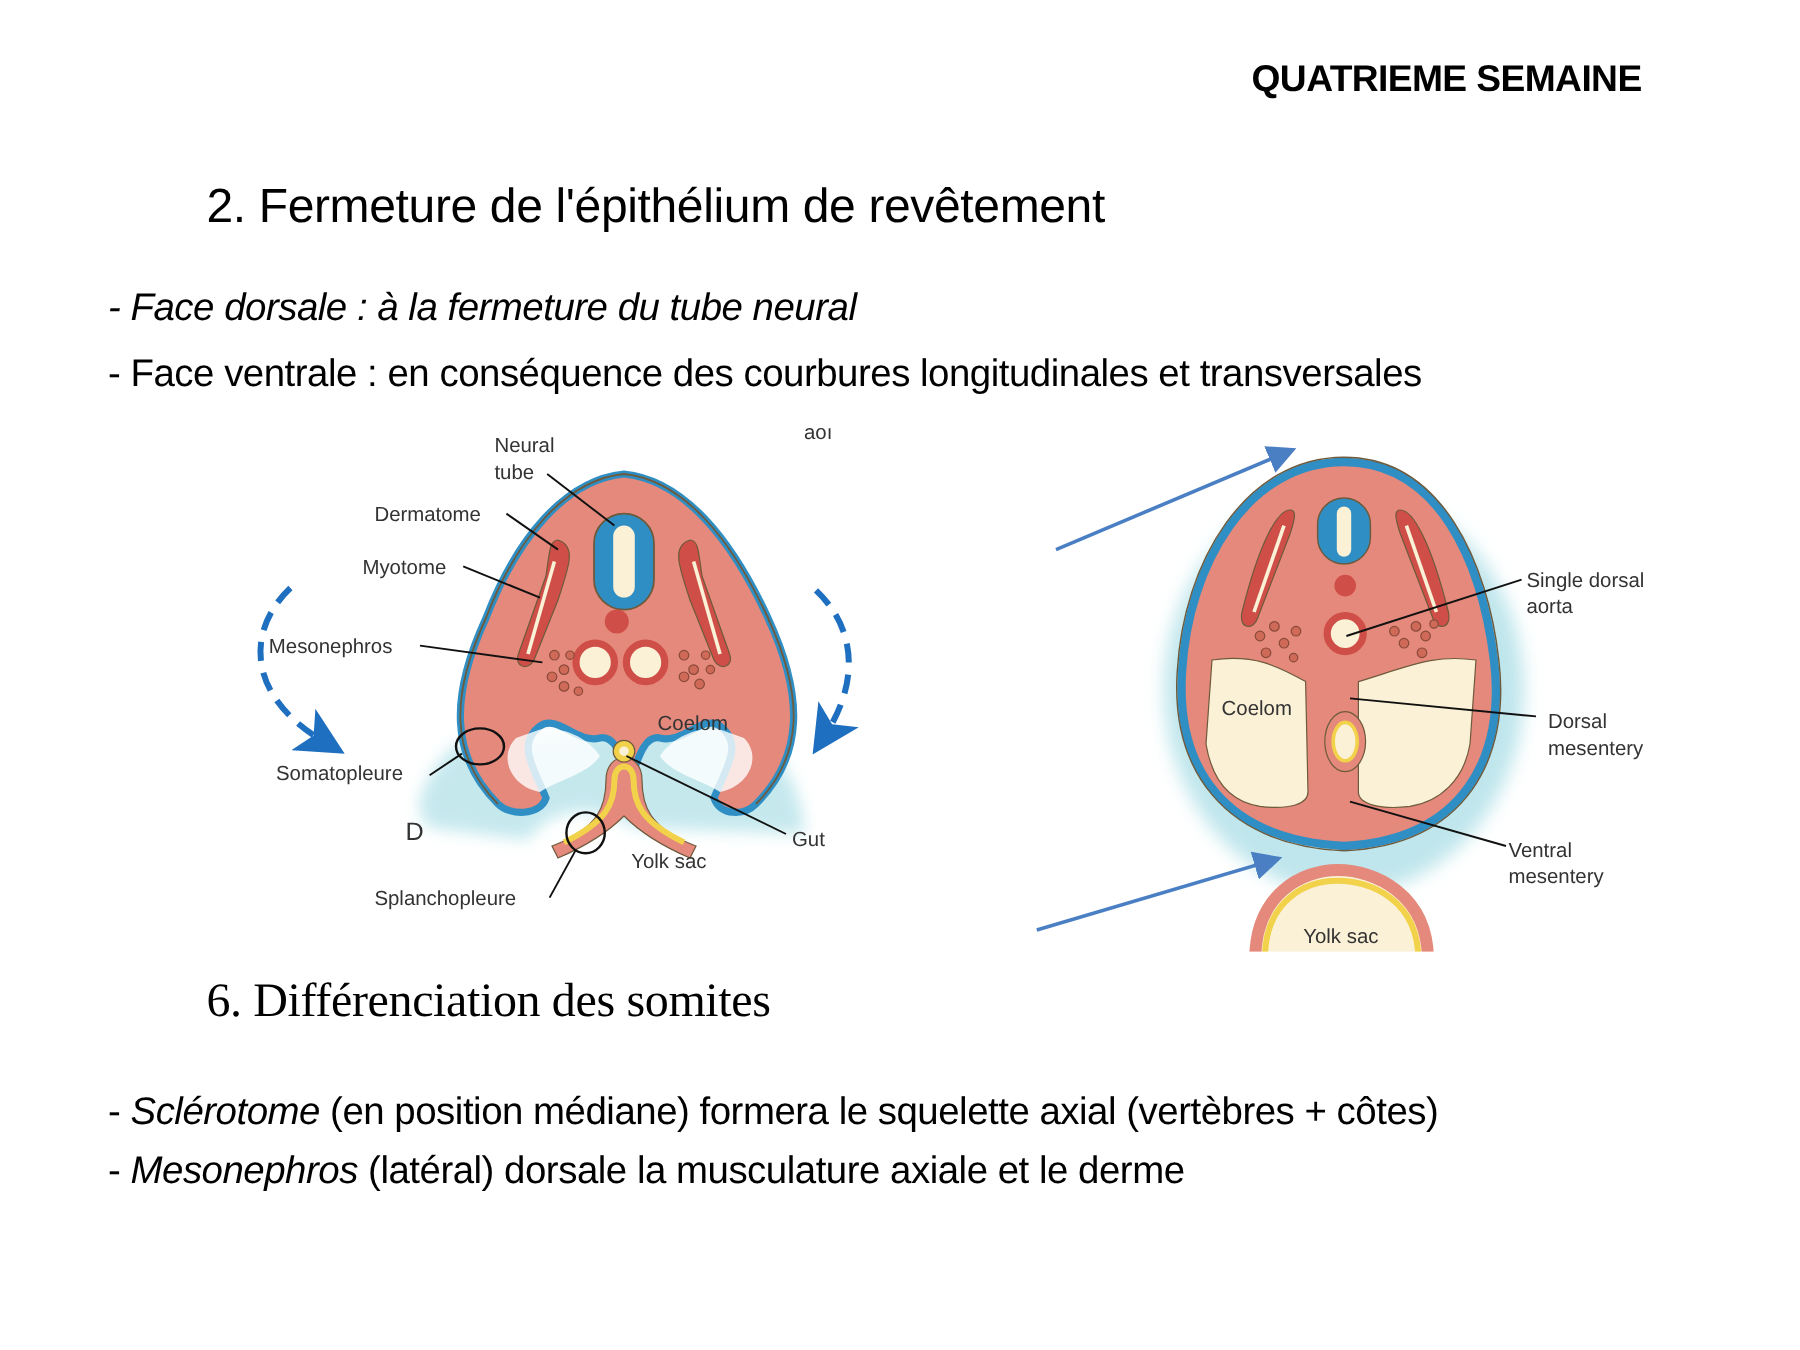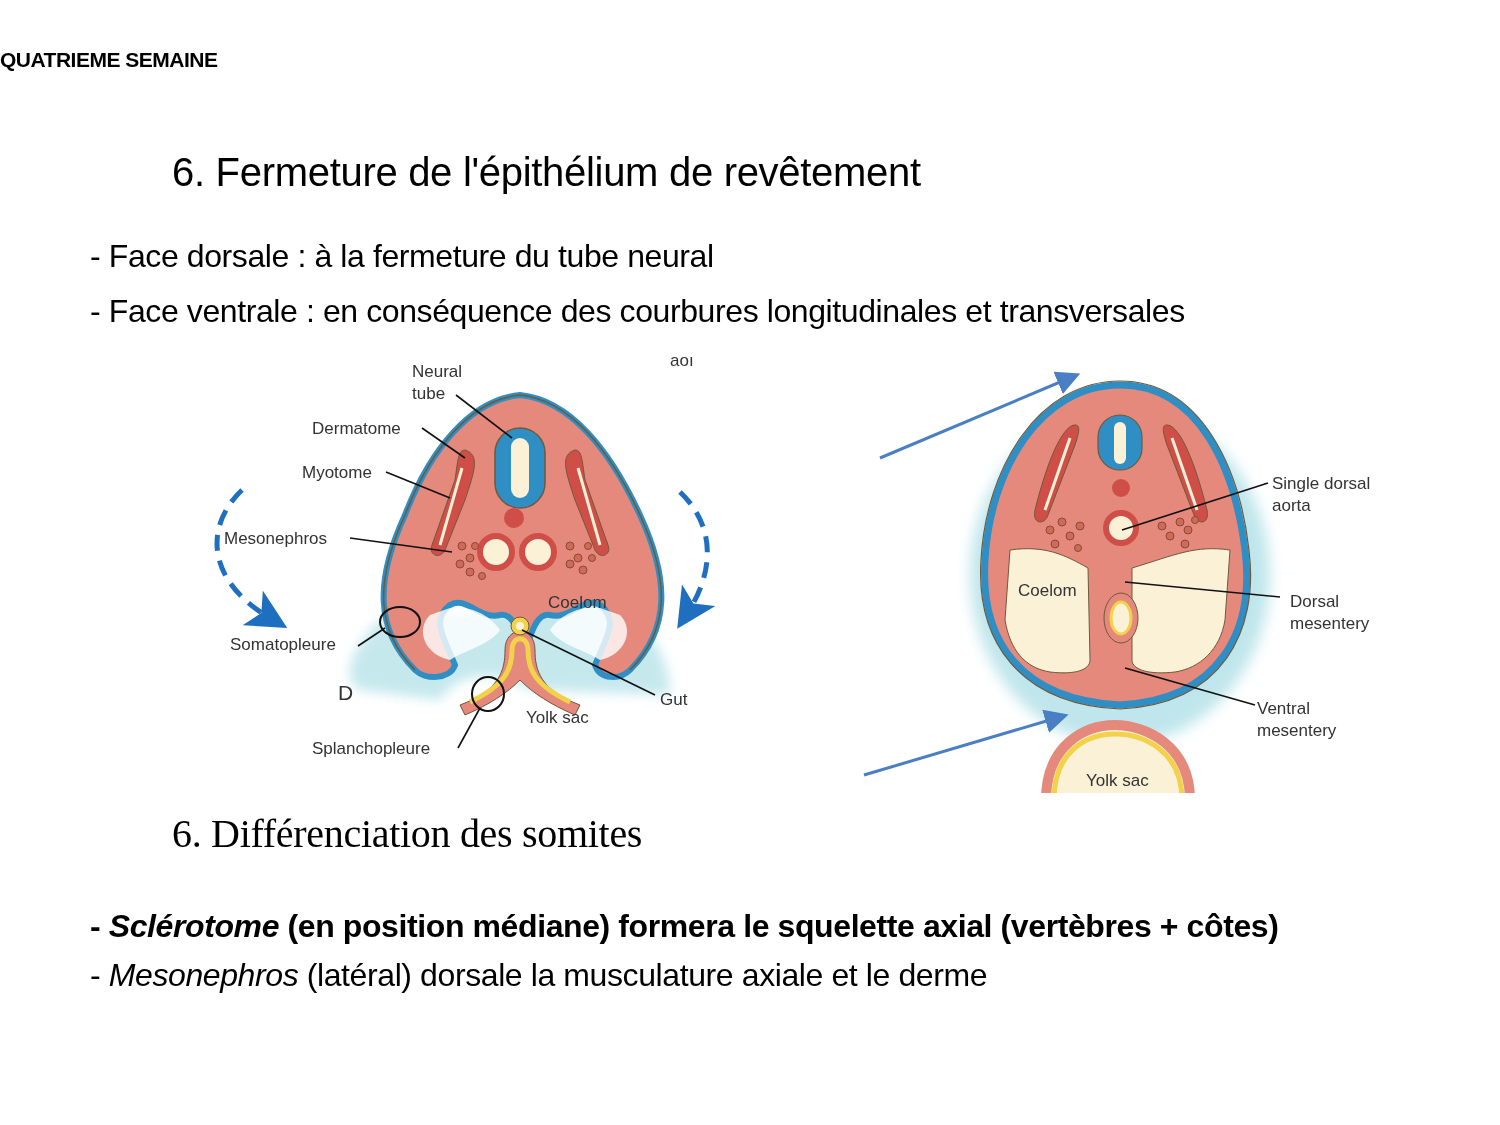--- a/index.html
+++ b/index.html
@@ -1,32 +1,32 @@
 <!DOCTYPE html>
 <html><head>
 <meta charset="utf-8">
 <style>
   html, body { margin:0; padding:0; background:#ffffff; }
   body { width:1500px; height:1125px; position:relative; overflow:hidden;
          font-family:"Liberation Sans", sans-serif; color:#000; }
-  .title { position:absolute; left:0; width:1368px; top:48px; text-align:left;
-           font-weight:bold; font-size:21px; letter-spacing:-0.5px; }
+  .title { position:absolute; left:0; width:1368px; top:48px; text-align:right;
+           font-weight:bold; font-size:31px; letter-spacing:-0.5px; }
   .h2 { position:absolute; left:172px; font-size:40px; letter-spacing:-0.3px; }
   .bullet { position:absolute; left:90px; font-size:32px; white-space:nowrap; letter-spacing:-0.4px; }
   .bullet i { font-style:italic; }
   svg { position:absolute; }
   .lbl { font-family:"Liberation Sans", sans-serif; font-size:17px; fill:#333; }
 </style>
 </head>
 <body>
 
 <div class="title">QUATRIEME SEMAINE</div>
 
-<div class="h2" style="top:150px;">6. Fermeture de l'épithélium de revêtement</div>
-<div class="bullet" style="top:238px;">- Face dorsale : à la fermeture du tube neural</div>
+<div class="h2" style="top:150px;">2. Fermeture de l'épithélium de revêtement</div>
+<div class="bullet" style="top:238px;font-style:italic;">- Face dorsale : à la fermeture du tube neural</div>
 <div class="bullet" style="top:293px;">- Face ventrale : en conséquence des courbures longitudinales et transversales</div>
 
 <svg width="520" height="420" style="left:200px; top:350px;" viewBox="0 0 520 420">
   <defs>
     <filter id="blur1" x="-20%" y="-20%" width="140%" height="140%">
         <feGaussianBlur stdDeviation="6"></feGaussianBlur>
       </filter>
     <marker id="ahL" markerWidth="8" markerHeight="8" refX="4" refY="4" orient="auto">
         <path d="M0,0 L8,4 L0,8 L2,4 Z" fill="#1f6fc0"></path>
       </marker>
@@ -170,14 +170,14 @@
   <text class="lbl" x="168" y="246">Coelom</text>
   <text class="lbl" x="440" y="257">Dorsal</text>
   <text class="lbl" x="440" y="279">mesentery</text>
   <text class="lbl" x="407" y="364">Ventral</text>
   <text class="lbl" x="407" y="386">mesentery</text>
   <text class="lbl" x="236" y="436">Yolk sac</text>
 </svg>
 
 <div class="h2" style="top:810px;font-family:Liberation Serif, serif;">6. Différenciation des somites</div>
 
-<div class="bullet" style="top:908px;font-weight:bold;"><span>- </span><i>Sclérotome</i><span> (en position médiane) formera le squelette axial (vertèbres + côtes)</span></div>
+<div class="bullet" style="top:908px;"><span>- </span><i>Sclérotome</i><span> (en position médiane) formera le squelette axial (vertèbres + côtes)</span></div>
 <div class="bullet" style="top:957px;"><span>- </span><i>Mesonephros</i><span> (latéral) dorsale la musculature axiale et le derme</span></div>
 
 </body></html>

